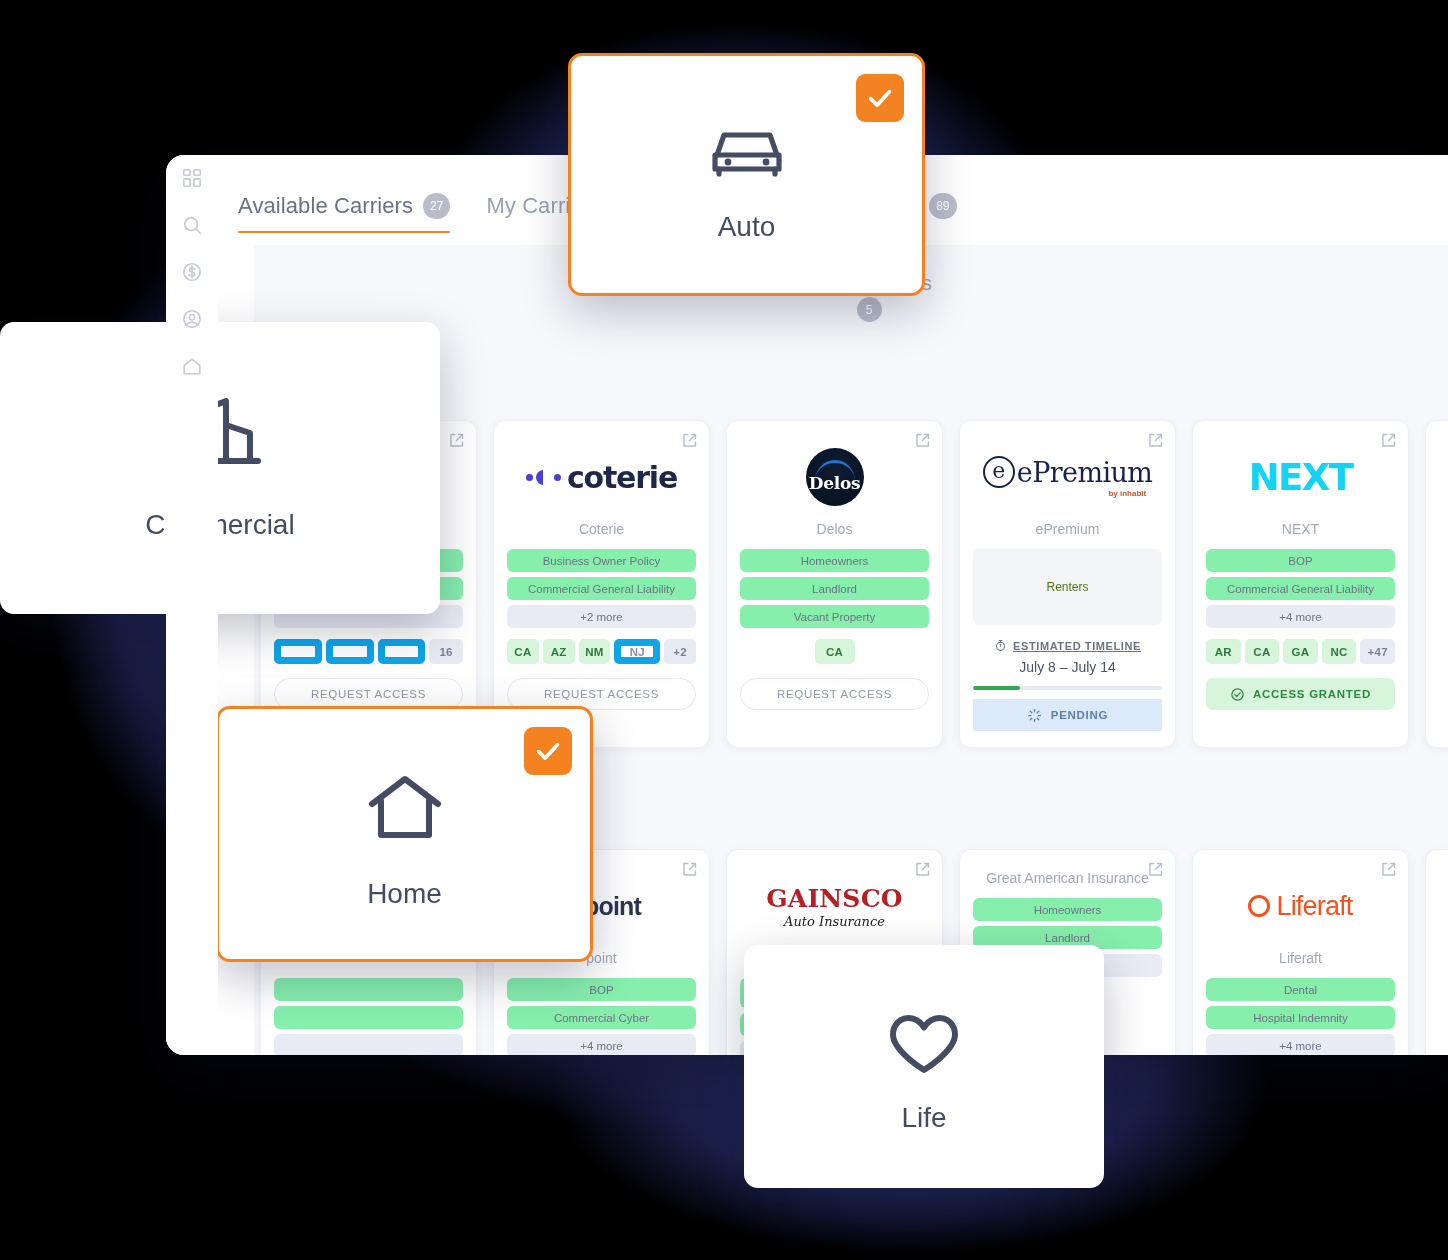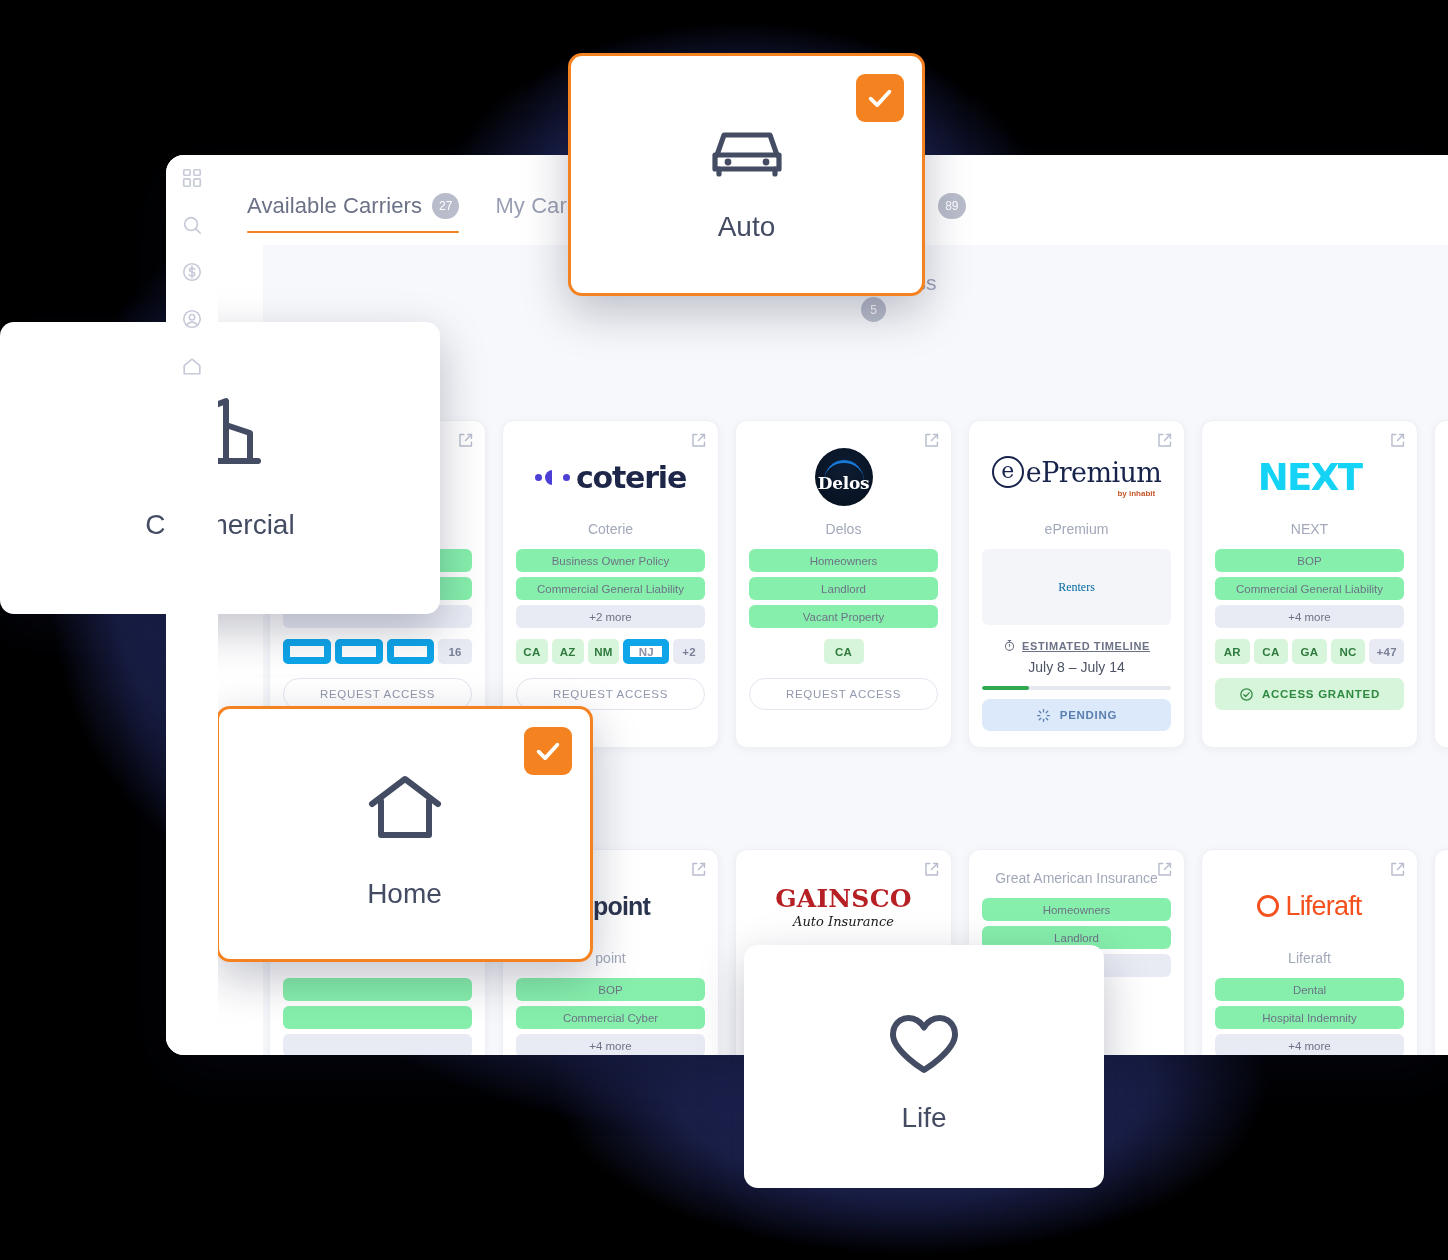--- a/index.html
+++ b/index.html
@@ -37,21 +37,21 @@
   
   .sidebar {
     position: absolute; left: 0; top: 0; width: 52px; height: 100%;
     background: #ffffff; z-index: 4;
     display: flex; flex-direction: column; align-items: center; padding-top: 10px; gap: 21px;
   }
   .side-ico { width: 26px; height: 26px; color: #c6cad8; display: flex; align-items: center; justify-content: center; }
   .side-ico svg { width: 22px; height: 22px; display: block; }
 
   
-  .content { position: absolute; left: 45px; top: 0; right: 0; height: 100%; background: #fff; }
+  .content { position: absolute; left: 36px; top: 0; right: 0; height: 100%; background: #fff; }
 
   
   .tabbar { position: relative; height: 90px; padding: 38px 0 0 36px; display: flex; align-items: flex-start; gap: 36px; }
   .tab { position: relative; display: flex; align-items: center; gap: 10px; padding-bottom: 14px; cursor: pointer; }
   .tab-label { font-size: 22px; color: #9aa0b4; font-weight: 400; letter-spacing: .1px; white-space: nowrap; }
   .tab.active .tab-label { color: #6b7186; }
   .tab-badge {
     min-width: 26px; height: 26px; border-radius: 13px; background: #b9bdcb; color: #fff;
     font-size: 12px; display: flex; align-items: center; justify-content: center; padding: 0 7px; font-weight: 500;
   }
@@ -97,36 +97,36 @@
     height: 32px; border: 1px solid #e3e6ef; border-radius: 16px; background: #fff;
     display: flex; align-items: center; justify-content: center;
     font-size: 11.5px; letter-spacing: .7px; color: #9198ad; cursor: pointer; font-weight: 500;
   }
   .btn-granted {
     height: 32px; border-radius: 7px; background: #d6f5da;
     display: flex; align-items: center; justify-content: center; gap: 8px;
     font-size: 11.5px; letter-spacing: .7px; color: #2f8a41; font-weight: 600;
   }
   .btn-pending {
-    height: 32px; border-radius: 8px; background: #dbe9fb;
+    height: 32px; border-radius: 2px; background: #dbe9fb;
     display: flex; align-items: center; justify-content: center; gap: 9px;
     font-size: 11.5px; letter-spacing: .7px; color: #5b7fae; font-weight: 600;
   }
   .btn-granted svg, .btn-pending svg { width: 15px; height: 15px; display: block; }
 
   .timeline-wrap { margin-top: 14px; }
   .tl-head { display: flex; align-items: center; justify-content: center; gap: 6px;
              font-size: 11px; letter-spacing: .6px; color: #6d7386; font-weight: 600; text-decoration: underline; }
   .tl-head svg { width: 13px; height: 13px; display: block; color: #6d7386; }
   .tl-dates { text-align: center; font-size: 14px; color: #4c5364; margin-top: 7px; }
   .prog { height: 4px; border-radius: 3px; background: #e4e7f0; margin: 11px 0 9px; overflow: hidden; }
   .prog > span { display: block; height: 100%; background: #2fa84f; border-radius: 3px; }
 
   .renters-pad { height: 76px; background: #f4f5f9; border-radius: 6px; display: flex;
-                 align-items: center; justify-content: center; font-size: 12px; color: #0369a1; font-family: Liberation Serif, serif; }
+                 align-items: center; justify-content: center; font-size: 12px; color: #4d7c0f; }
 
   
   .lg-coterie { display: flex; align-items: center; gap: 6px; }
   .lg-coterie .dots { display: flex; align-items: center; gap: 3px; }
   .lg-coterie .d { width: 7px; height: 7px; border-radius: 50%; background: #4c3fd6; }
   .lg-coterie .half { width: 15px; height: 15px; border-radius: 50%;
       background: linear-gradient(90deg, #4c3fd6 50%, transparent 50%); }
   .lg-coterie .wm { font-size: 30px; font-weight: 700; color: #1e2749; letter-spacing: -1.2px;
                     font-family: "DejaVu Sans", sans-serif; }
 

